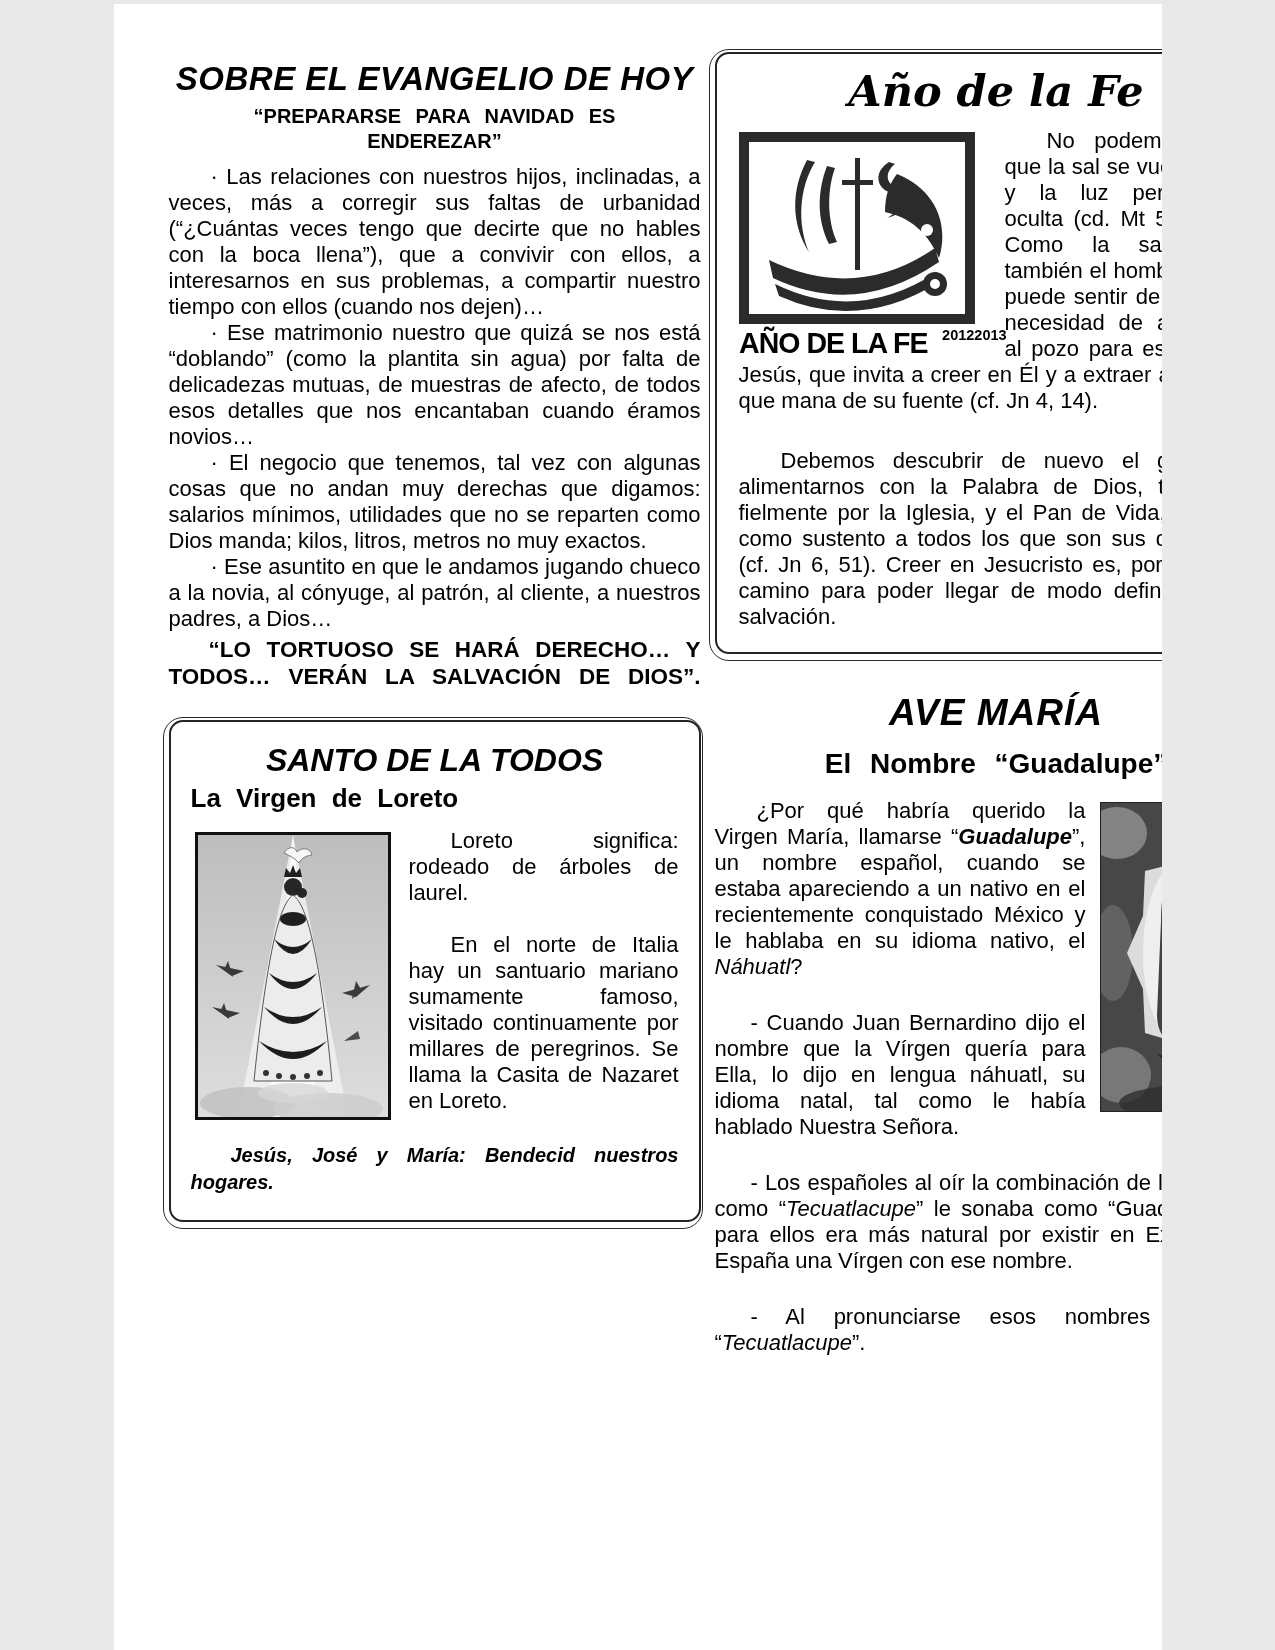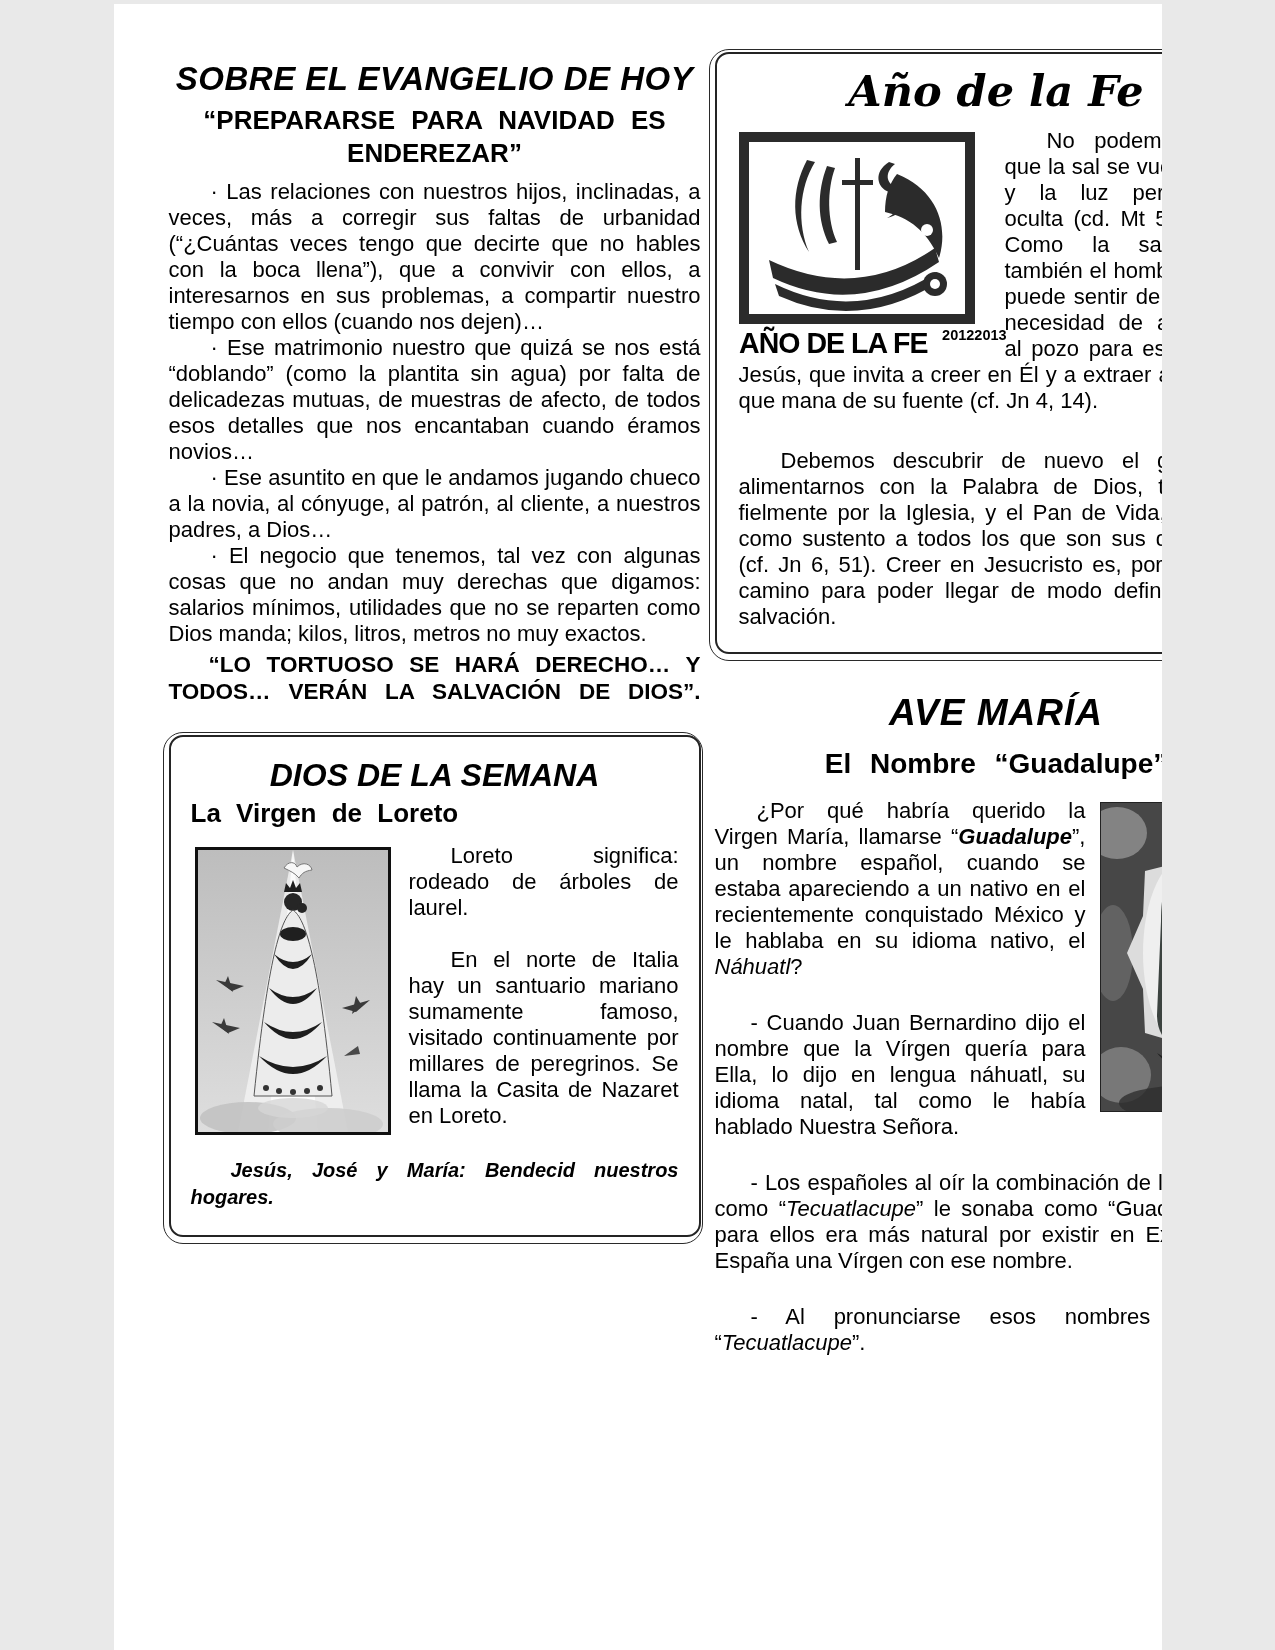--- a/index.html
+++ b/index.html
@@ -22,21 +22,21 @@
     margin:0;text-indent:42px;
   }
   .gap-top{margin-top:26px;}
 
   
   .gospel-title{
     font-size:33px;font-weight:bold;font-style:italic;
     text-align:center;margin:0 0 6px 0;letter-spacing:.5px;
   }
   .gospel-sub{
-    font-size:26px;font-weight:bold;text-align:center;
+    font-size:20px;font-weight:bold;text-align:center;
     line-height:1.25;margin:4px 28px 10px 28px;word-spacing:9px;
   }
   .gospel-closing{
     font-size:22.5px;font-weight:bold;line-height:27px;
     text-align:justify;text-align-last:justify;
     margin:4px 0 0 0;text-indent:40px;
   }
 
   
   .dbox{
@@ -109,27 +109,27 @@
 
 <div id="page">
 
   <div class="col-left">
 
     <div>
       <h1 class="gospel-title">SOBRE EL EVANGELIO DE HOY</h1>
       <h2 class="gospel-sub">“PREPARARSE PARA NAVIDAD ES ENDEREZAR”</h2>
       <p class="body-p">· Las relaciones con nuestros hijos, inclinadas, a veces, más a corregir sus faltas de urbanidad (“¿Cuántas veces tengo que decirte que no hables con la boca llena”), que a convivir con ellos, a interesarnos en sus problemas, a compartir nuestro tiempo con ellos (cuando nos dejen)…</p>
       <p class="body-p">· Ese matrimonio nuestro que quizá se nos está “doblando” (como la plantita sin agua) por falta de delicadezas mutuas, de muestras de afecto, de todos esos detalles que nos encantaban cuando éramos novios…</p>
+      <p class="body-p">· El negocio que tenemos, tal vez con algunas cosas que no andan muy derechas que digamos: salarios mínimos, utilidades que no se reparten como Dios manda; kilos, litros, metros no muy exactos.</p>
       <p class="body-p">· Ese asuntito en que le andamos jugando chueco a la novia, al cónyuge, al patrón, al cliente, a nuestros padres, a Dios…</p>
-      <p class="body-p">· El negocio que tenemos, tal vez con algunas cosas que no andan muy derechas que digamos: salarios mínimos, utilidades que no se reparten como Dios manda; kilos, litros, metros no muy exactos.</p>
       <p class="gospel-closing">“LO TORTUOSO SE HARÁ DERECHO… Y TODOS… VERÁN LA SALVACIÓN DE DIOS”.</p>
     </div>
 
     <div class="dbox santo-box">
-      <h2 class="santo-title">DIOS DE LA SEMANA</h2>
+      <h2 class="santo-title">SANTO DE LA TODOS</h2>
       <h3 class="santo-sub">La Virgen de Loreto</h3>
 
       <div class="loreto-fig">
         <svg width="190" height="282" viewBox="0 0 190 282">
           <defs>
             <linearGradient id="lorbg" x1="0" y1="0" x2="0" y2="1">
               <stop offset="0" stop-color="#bdbdbd"></stop>
                 <stop offset="1" stop-color="#dedede"></stop>
             </linearGradient>
           </defs>

